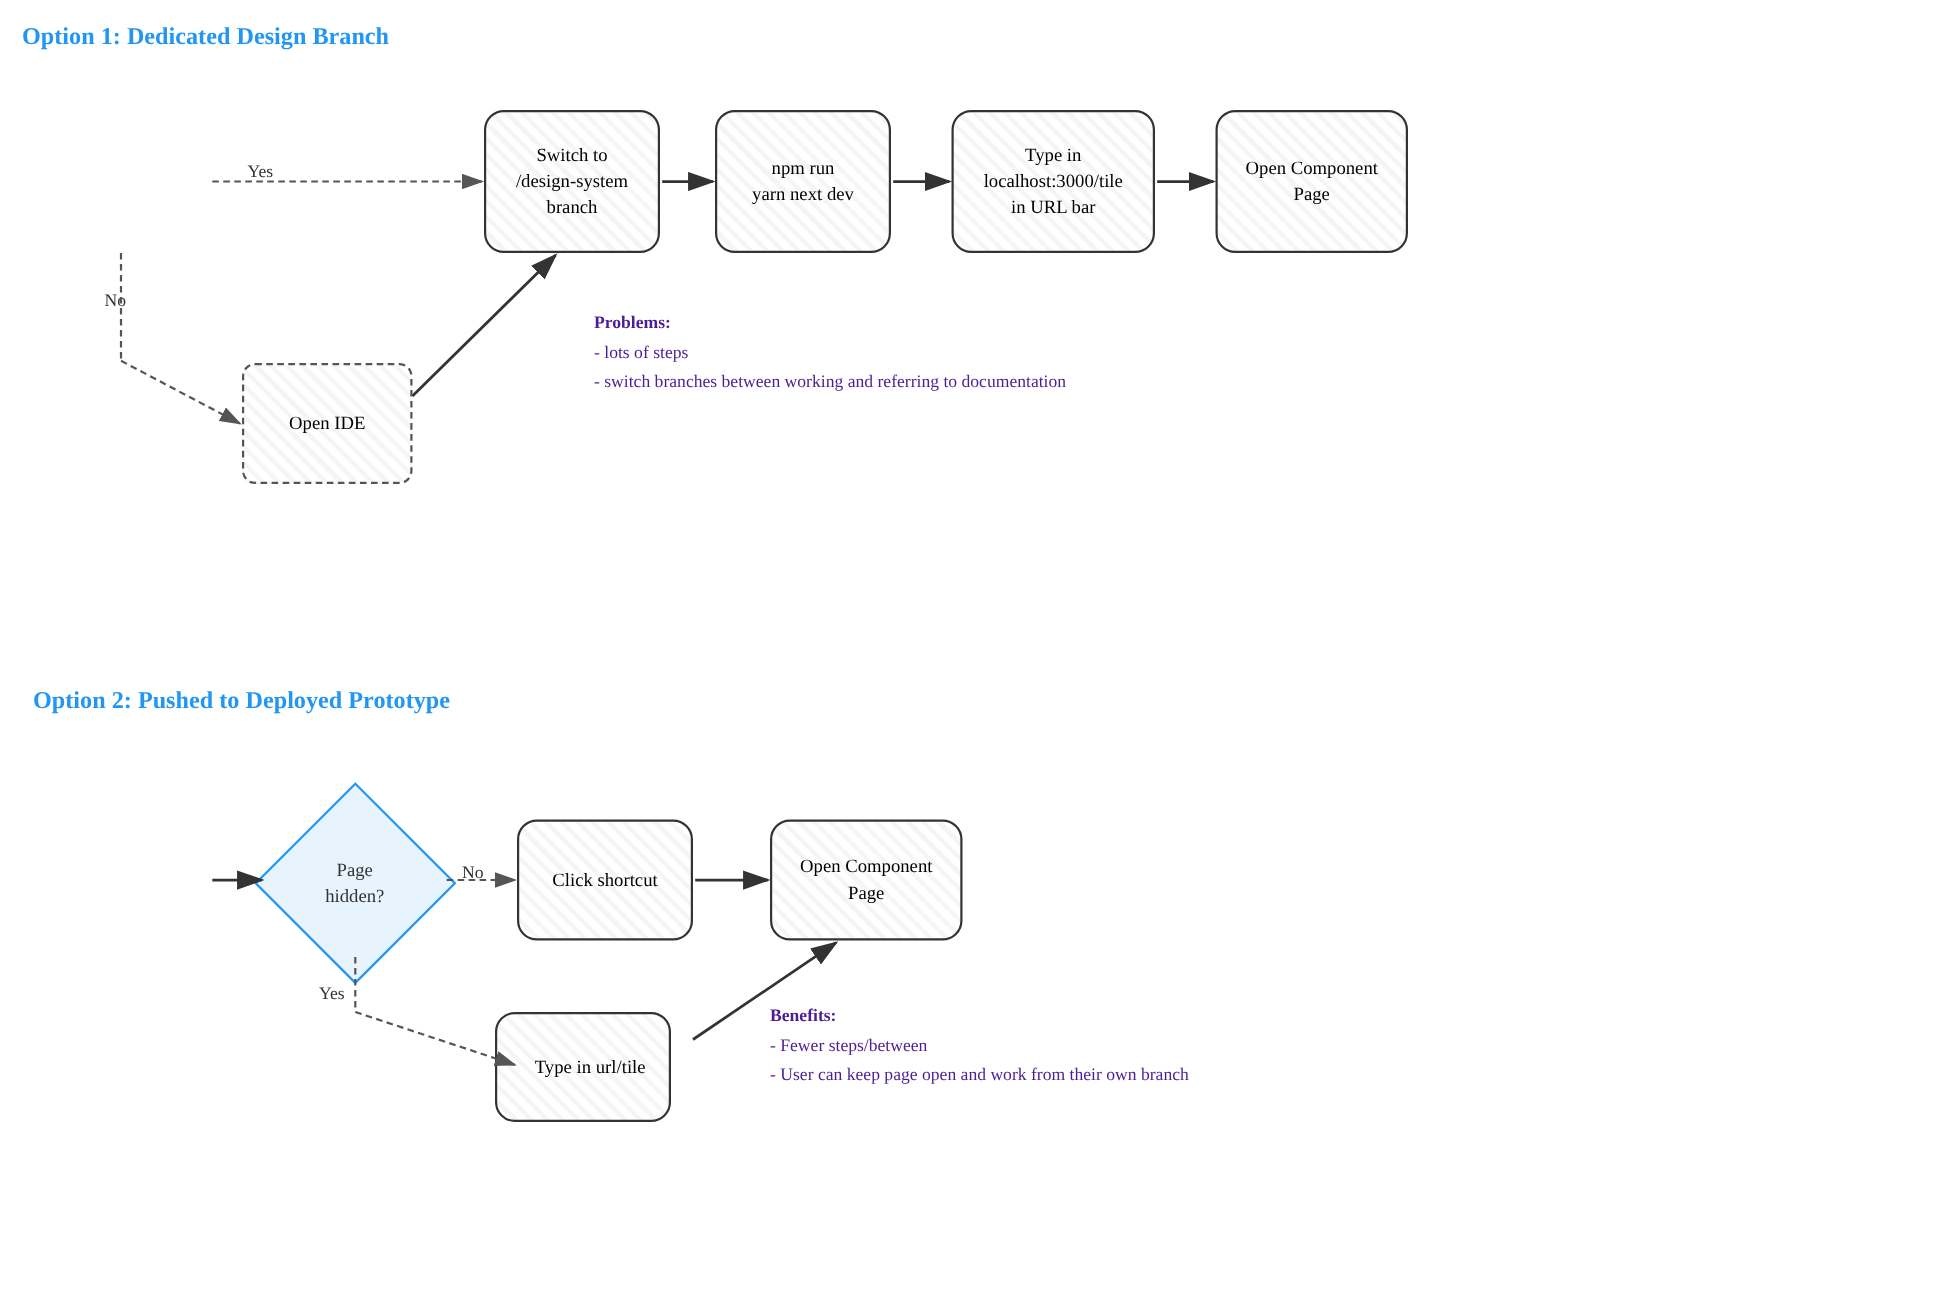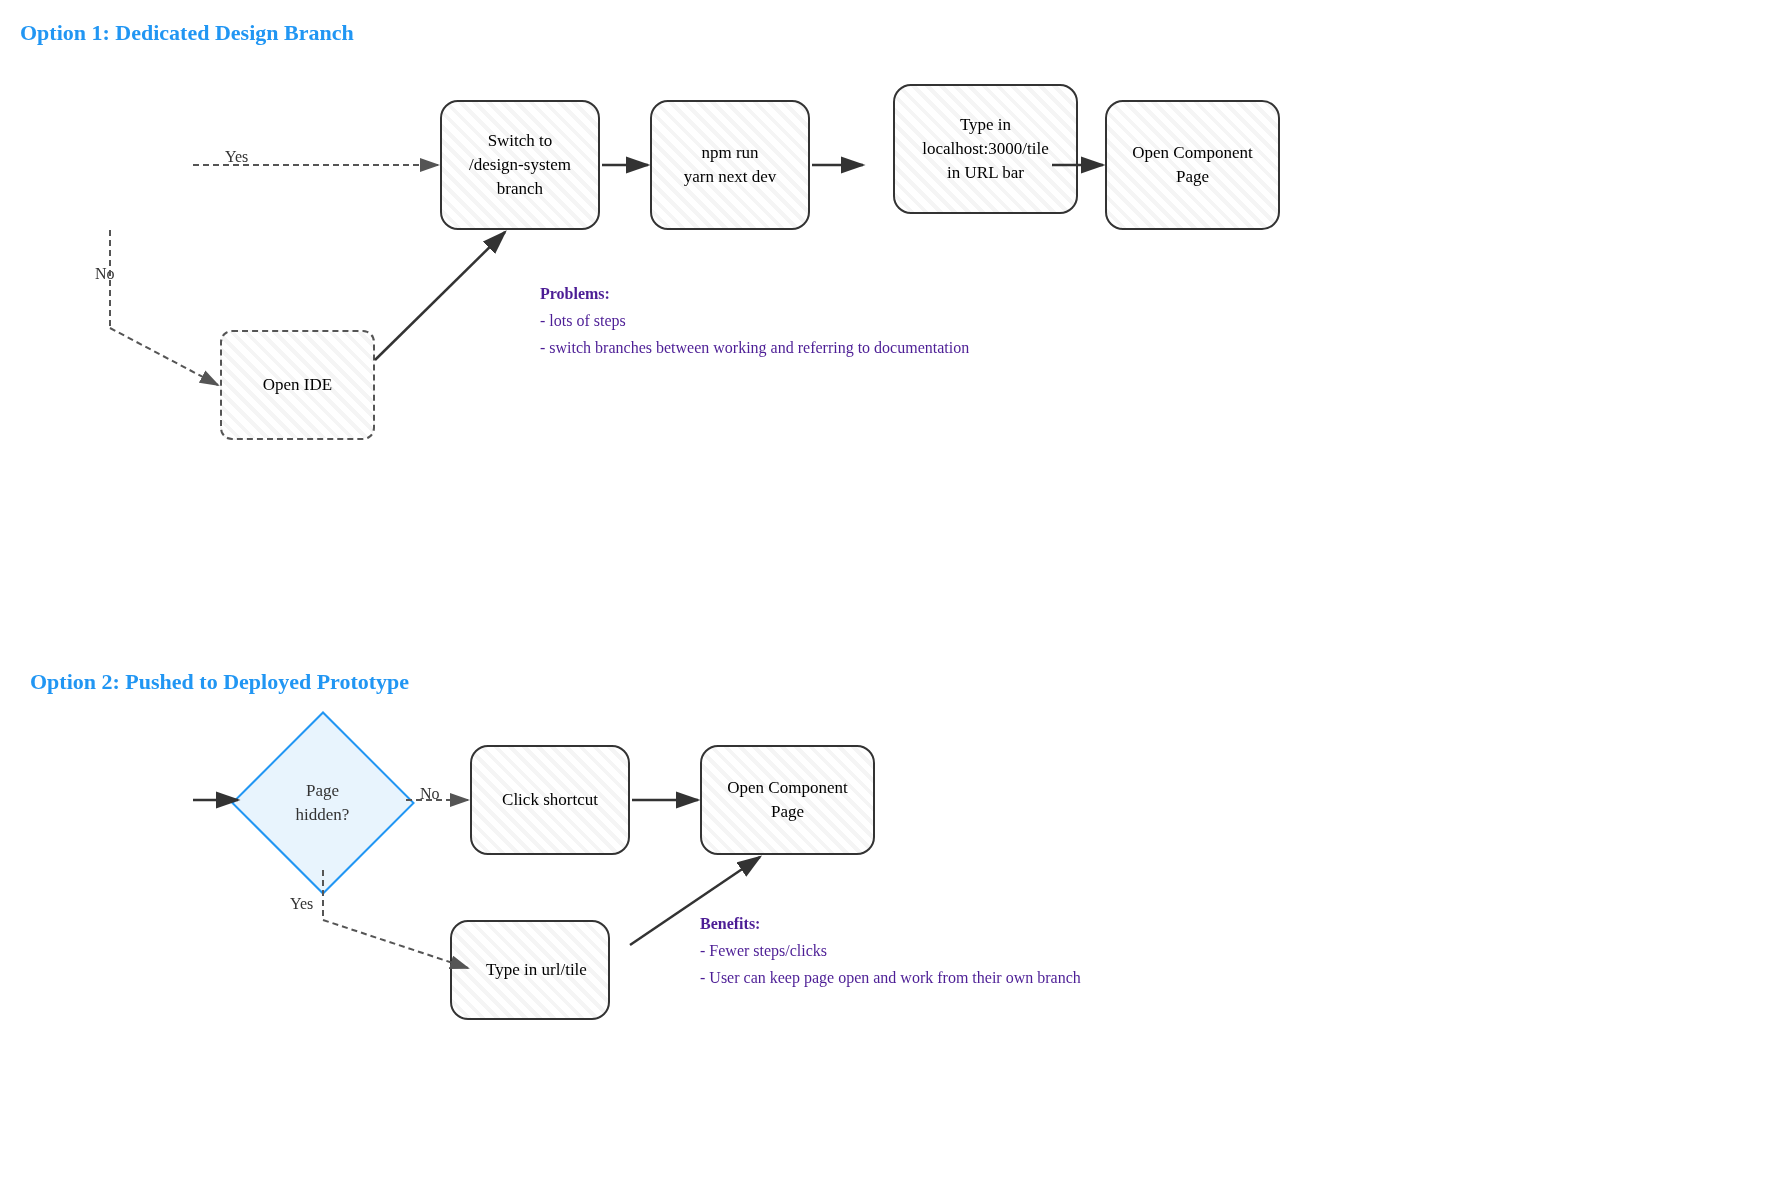--- a/index.html
+++ b/index.html
@@ -124,35 +124,35 @@
     }
 
   </style>
 </head>
 <body>
 
 <div class="diagram-container">
 
   <div class="section-title" style="left: 20px; top: 20px;">Option 1:  Dedicated Design Branch</div>
 
-  <div class="section-title" style="left: 30px; top: 669px;">Option 2:  Pushed to Deployed Prototype</div>
+  <div class="section-title" style="left: 30px; top: 624px;">Option 2:  Pushed to Deployed Prototype</div>
 
 
   <div class="node node-rect" style="left:440px; top:100px; width:160px; height:130px;">
     <span style="white-space:pre-line;">Switch to
 /design-system
 branch</span>
   </div>
 
   <div class="node node-rect" style="left:650px; top:100px; width:160px; height:130px;">
     <span style="white-space:pre-line;">npm run
 yarn next dev</span>
   </div>
 
-  <div class="node node-rect" style="left:865px; top:84px; width:185px; height:130px;margin-left:28px;">
+  <div class="node node-rect" style="left:865px; top:100px; width:185px; height:130px;">
     <span style="white-space:pre-line;">Type in
 localhost:3000/tile
 in URL bar</span>
   </div>
 
   <div class="node node-rect" style="left:1105px; top:100px; width:175px; height:130px;">
     <span style="white-space:pre-line;">Open Component
 Page</span>
   </div>
 
@@ -189,21 +189,21 @@
   <div class="node node-rect" style="left:450px; top:920px; width:160px; height:100px;padding-left:13px;">
     <span style="white-space:pre-line;">Type in url/tile</span>
   </div>
 
   <div class="arrow-label" style="left:420px; top:785px;">No</div>
 
   <div class="arrow-label" style="left:290px; top:895px;">Yes</div>
 
   <div class="annotation" style="left:700px; top:910px;">
     <div class="ann-title">Benefits:</div>
-    <div>- Fewer steps/clicks</div>
+    <div>- Fewer steps/between</div>
     <div>- User can keep page open and work from their own branch</div>
   </div>
 
   <svg class="arrows-svg" xmlns="http://www.w3.org/2000/svg">
     <defs>
       <marker id="arrowhead" markerWidth="10" markerHeight="7" refX="9" refY="3.5" orient="auto">
         <polygon points="0 0, 10 3.5, 0 7" fill="#333"></polygon>
       </marker>
       <marker id="arrowhead-dashed" markerWidth="10" markerHeight="7" refX="9" refY="3.5" orient="auto">
         <polygon points="0 0, 10 3.5, 0 7" fill="#555"></polygon>

